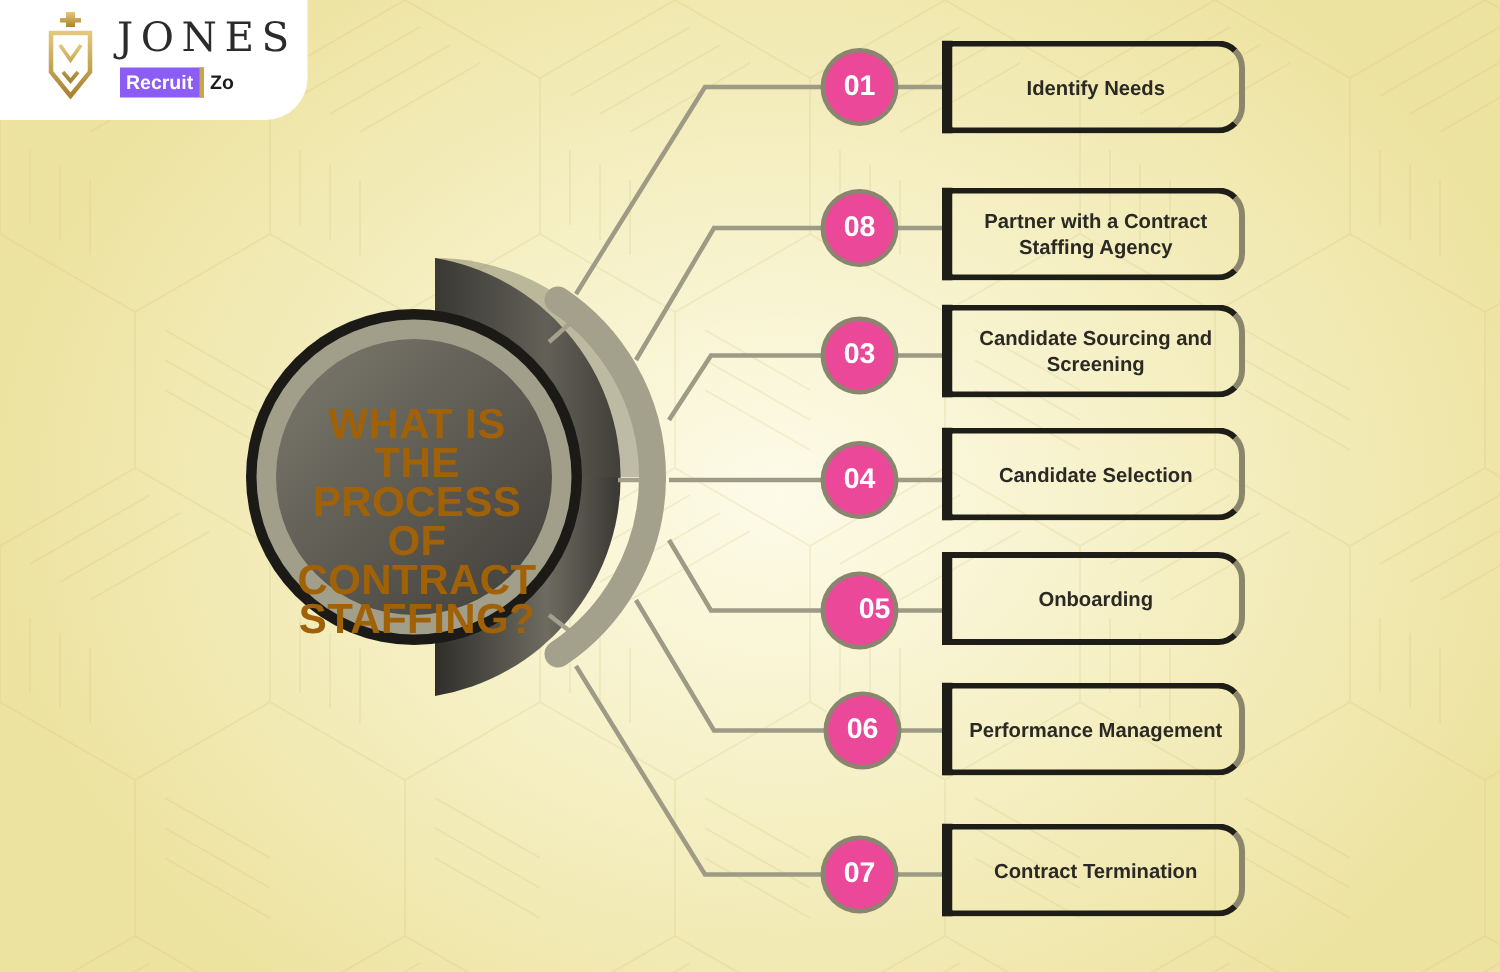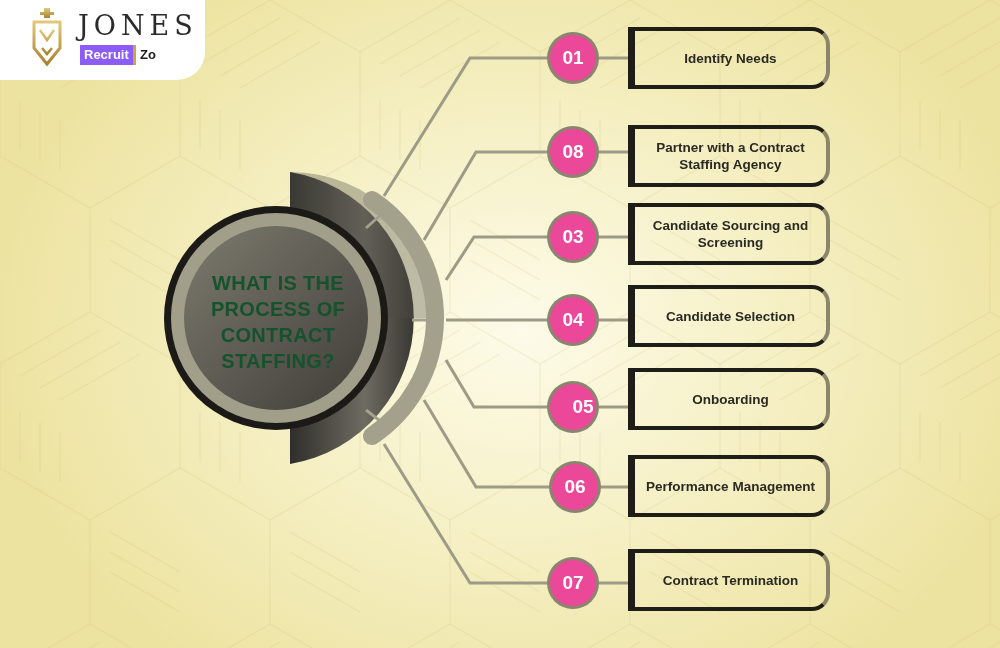--- a/index.html
+++ b/index.html
@@ -26,23 +26,23 @@
     font-weight: bold; font-size: 13px; line-height: 20px; border-right: 3px solid #c9a54a;
   }
   .logo-zo {
     position: absolute; left: 138px; top: 47px;
     font-family: "Liberation Sans", sans-serif; font-weight: bold; font-size: 13px;
     color: #1c1c1c; line-height: 20px;
   }
   svg.diagram { position: absolute; left: 0; top: 0; }
   .center-title {
     position: absolute; left: 188px; top: 270px; width: 180px;
-    text-align: center; color: #14532d;
+    text-align: center; color: #a16207;
     font-family: "Liberation Sans", sans-serif; font-weight: bold;
-    font-size: 20px; line-height: 26px; letter-spacing: 0.3px;
+    font-size: 28px; line-height: 26px; letter-spacing: 0.3px;
   }
   .badge {
     position: absolute; width: 46px; height: 46px; border-radius: 50%;
     background: #ec4899; box-shadow: 0 0 0 3px #8a856e;
     color: #fff; font-family: "Liberation Sans", sans-serif; font-weight: bold;
     font-size: 19px; display: flex; align-items: center; justify-content: center;
   }
   .step-box {
     position: absolute; left: 628px; width: 202px; height: 62px;
     border: 4px solid #1e1d18; border-left-width: 7px;

